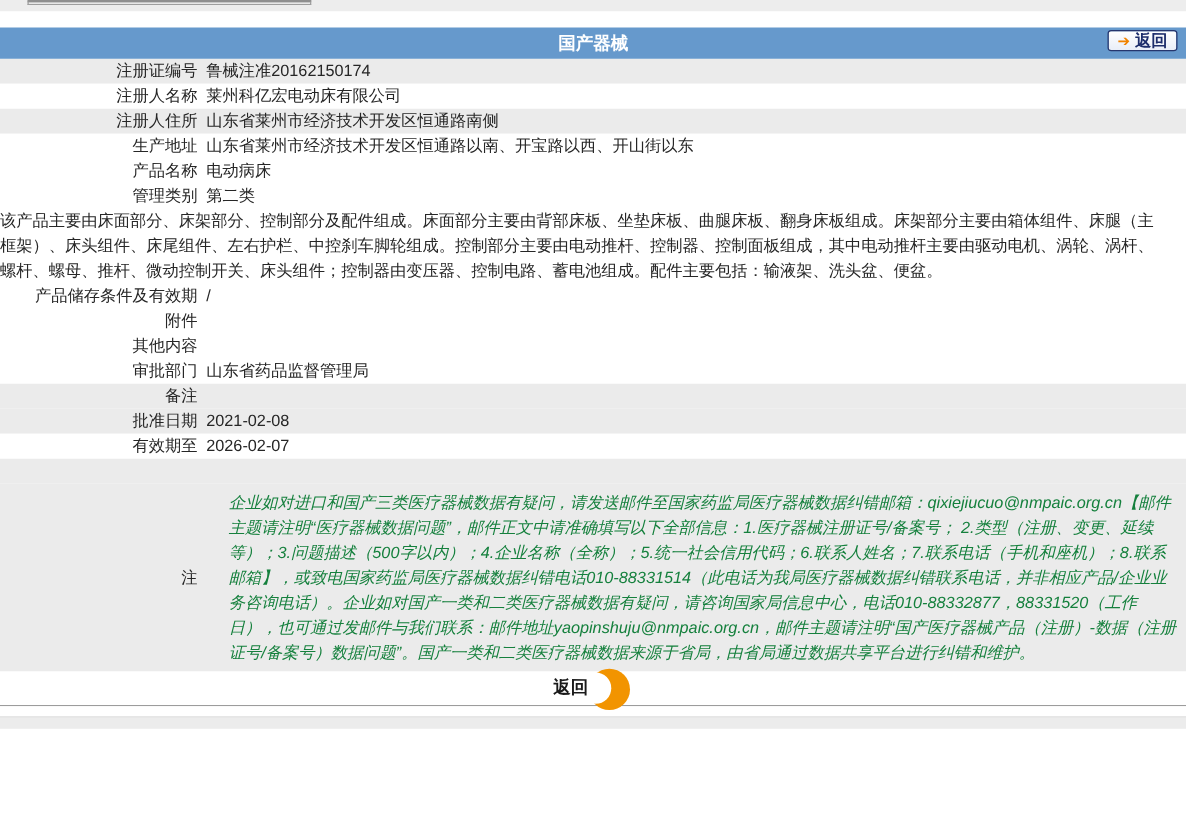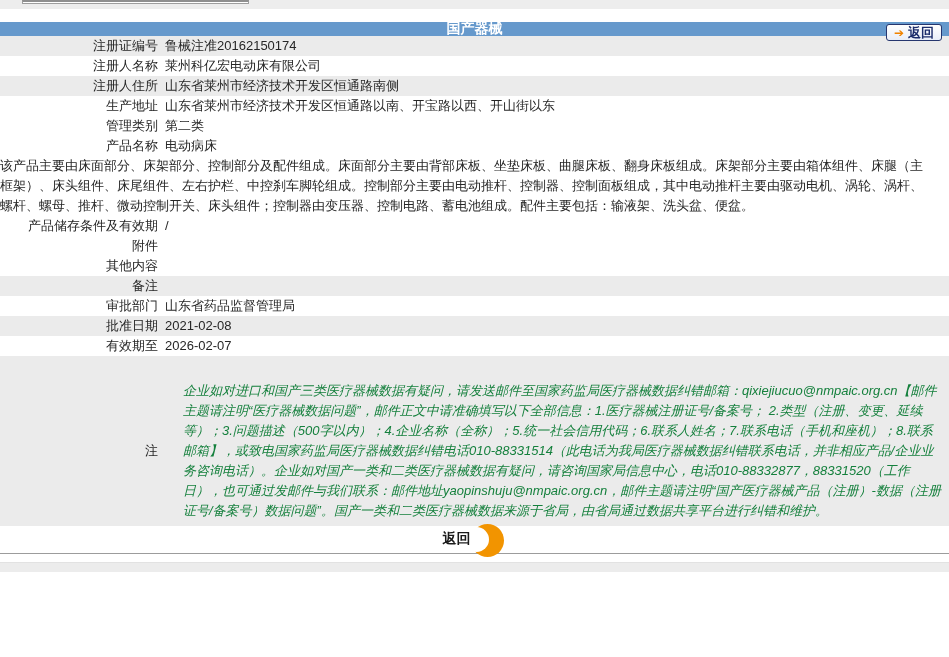--- a/index.html
+++ b/index.html
@@ -11,21 +11,21 @@
     font-size: 13px; color: #262626;
   }
   .top-strip { height: 9px; background: #ededed; position: relative; }
   .input-remnant {
     position: absolute; left: 22px; top: 0; width: 227px; height: 4px;
     background: #ffffff; border: 1px solid #9e9e9e; border-top: 2px solid #8f8f8f;
   }
   .pre-header-gap { height: 13px; background: #ffffff; }
 
   .title-bar {
-    height: 14px; background: #6699cc; position: relative;
+    height: 25px; background: #6699cc; position: relative;
     display: flex; align-items: center; justify-content: center; text-align: center;
   }
   .title-bar .title { color: #ffffff; font-weight: bold; font-size: 14px; }
   .back-btn-top {
     position: absolute; right: 7px; top: 2px; height: 17px;
     background: linear-gradient(#ffffff, #e9eef8);
     border: 1px solid #26366e; border-radius: 3px;
     display: flex; align-items: center; padding: 0 7px; cursor: pointer;
   }
   .back-btn-top .arrow { color: #f08300; font-weight: bold; font-size: 12px; margin-right: 4px; line-height: 1; }
@@ -91,49 +91,49 @@
   </div>
   <div class="row shaded">
     <div class="label-cell">注册人住所</div>
     <div class="value-cell">山东省莱州市经济技术开发区恒通路南侧</div>
   </div>
   <div class="row">
     <div class="label-cell">生产地址</div>
     <div class="value-cell">山东省莱州市经济技术开发区恒通路以南、开宝路以西、开山街以东</div>
   </div>
   <div class="row">
+    <div class="label-cell">产品名称</div>
+    <div class="value-cell">电动病床</div>
+  </div>
+  <div class="row">
     <div class="label-cell">管理类别</div>
     <div class="value-cell">第二类</div>
-  </div>
-  <div class="row">
-    <div class="label-cell">产品名称</div>
-    <div class="value-cell">电动病床</div>
   </div>
   <div class="row">
     <div class="value-cell">该产品主要由床面部分、床架部分、控制部分及配件组成。床面部分主要由背部床板、坐垫床板、曲腿床板、翻身床板组成。床架部分主要由箱体组件、床腿（主框架）、床头组件、床尾组件、左右护栏、中控刹车脚轮组成。控制部分主要由电动推杆、控制器、控制面板组成，其中电动推杆主要由驱动电机、涡轮、涡杆、螺杆、螺母、推杆、微动控制开关、床头组件；控制器由变压器、控制电路、蓄电池组成。配件主要包括：输液架、洗头盆、便盆。</div>
   </div>
   <div class="row">
     <div class="label-cell">产品储存条件及有效期</div>
     <div class="value-cell">/</div>
   </div>
   <div class="row">
     <div class="label-cell">附件</div>
     <div class="value-cell"></div>
   </div>
   <div class="row">
     <div class="label-cell">其他内容</div>
     <div class="value-cell"></div>
   </div>
+  <div class="row">
+    <div class="label-cell">审批部门</div>
+    <div class="value-cell">山东省药品监督管理局</div>
+  </div>
   <div class="row shaded">
     <div class="label-cell">备注</div>
     <div class="value-cell"></div>
-  </div>
-  <div class="row">
-    <div class="label-cell">审批部门</div>
-    <div class="value-cell">山东省药品监督管理局</div>
   </div>
   <div class="row shaded">
     <div class="label-cell">批准日期</div>
     <div class="value-cell">2021-02-08</div>
   </div>
   <div class="row">
     <div class="label-cell">有效期至</div>
     <div class="value-cell">2026-02-07</div>
   </div>
   <div class="row shaded">

